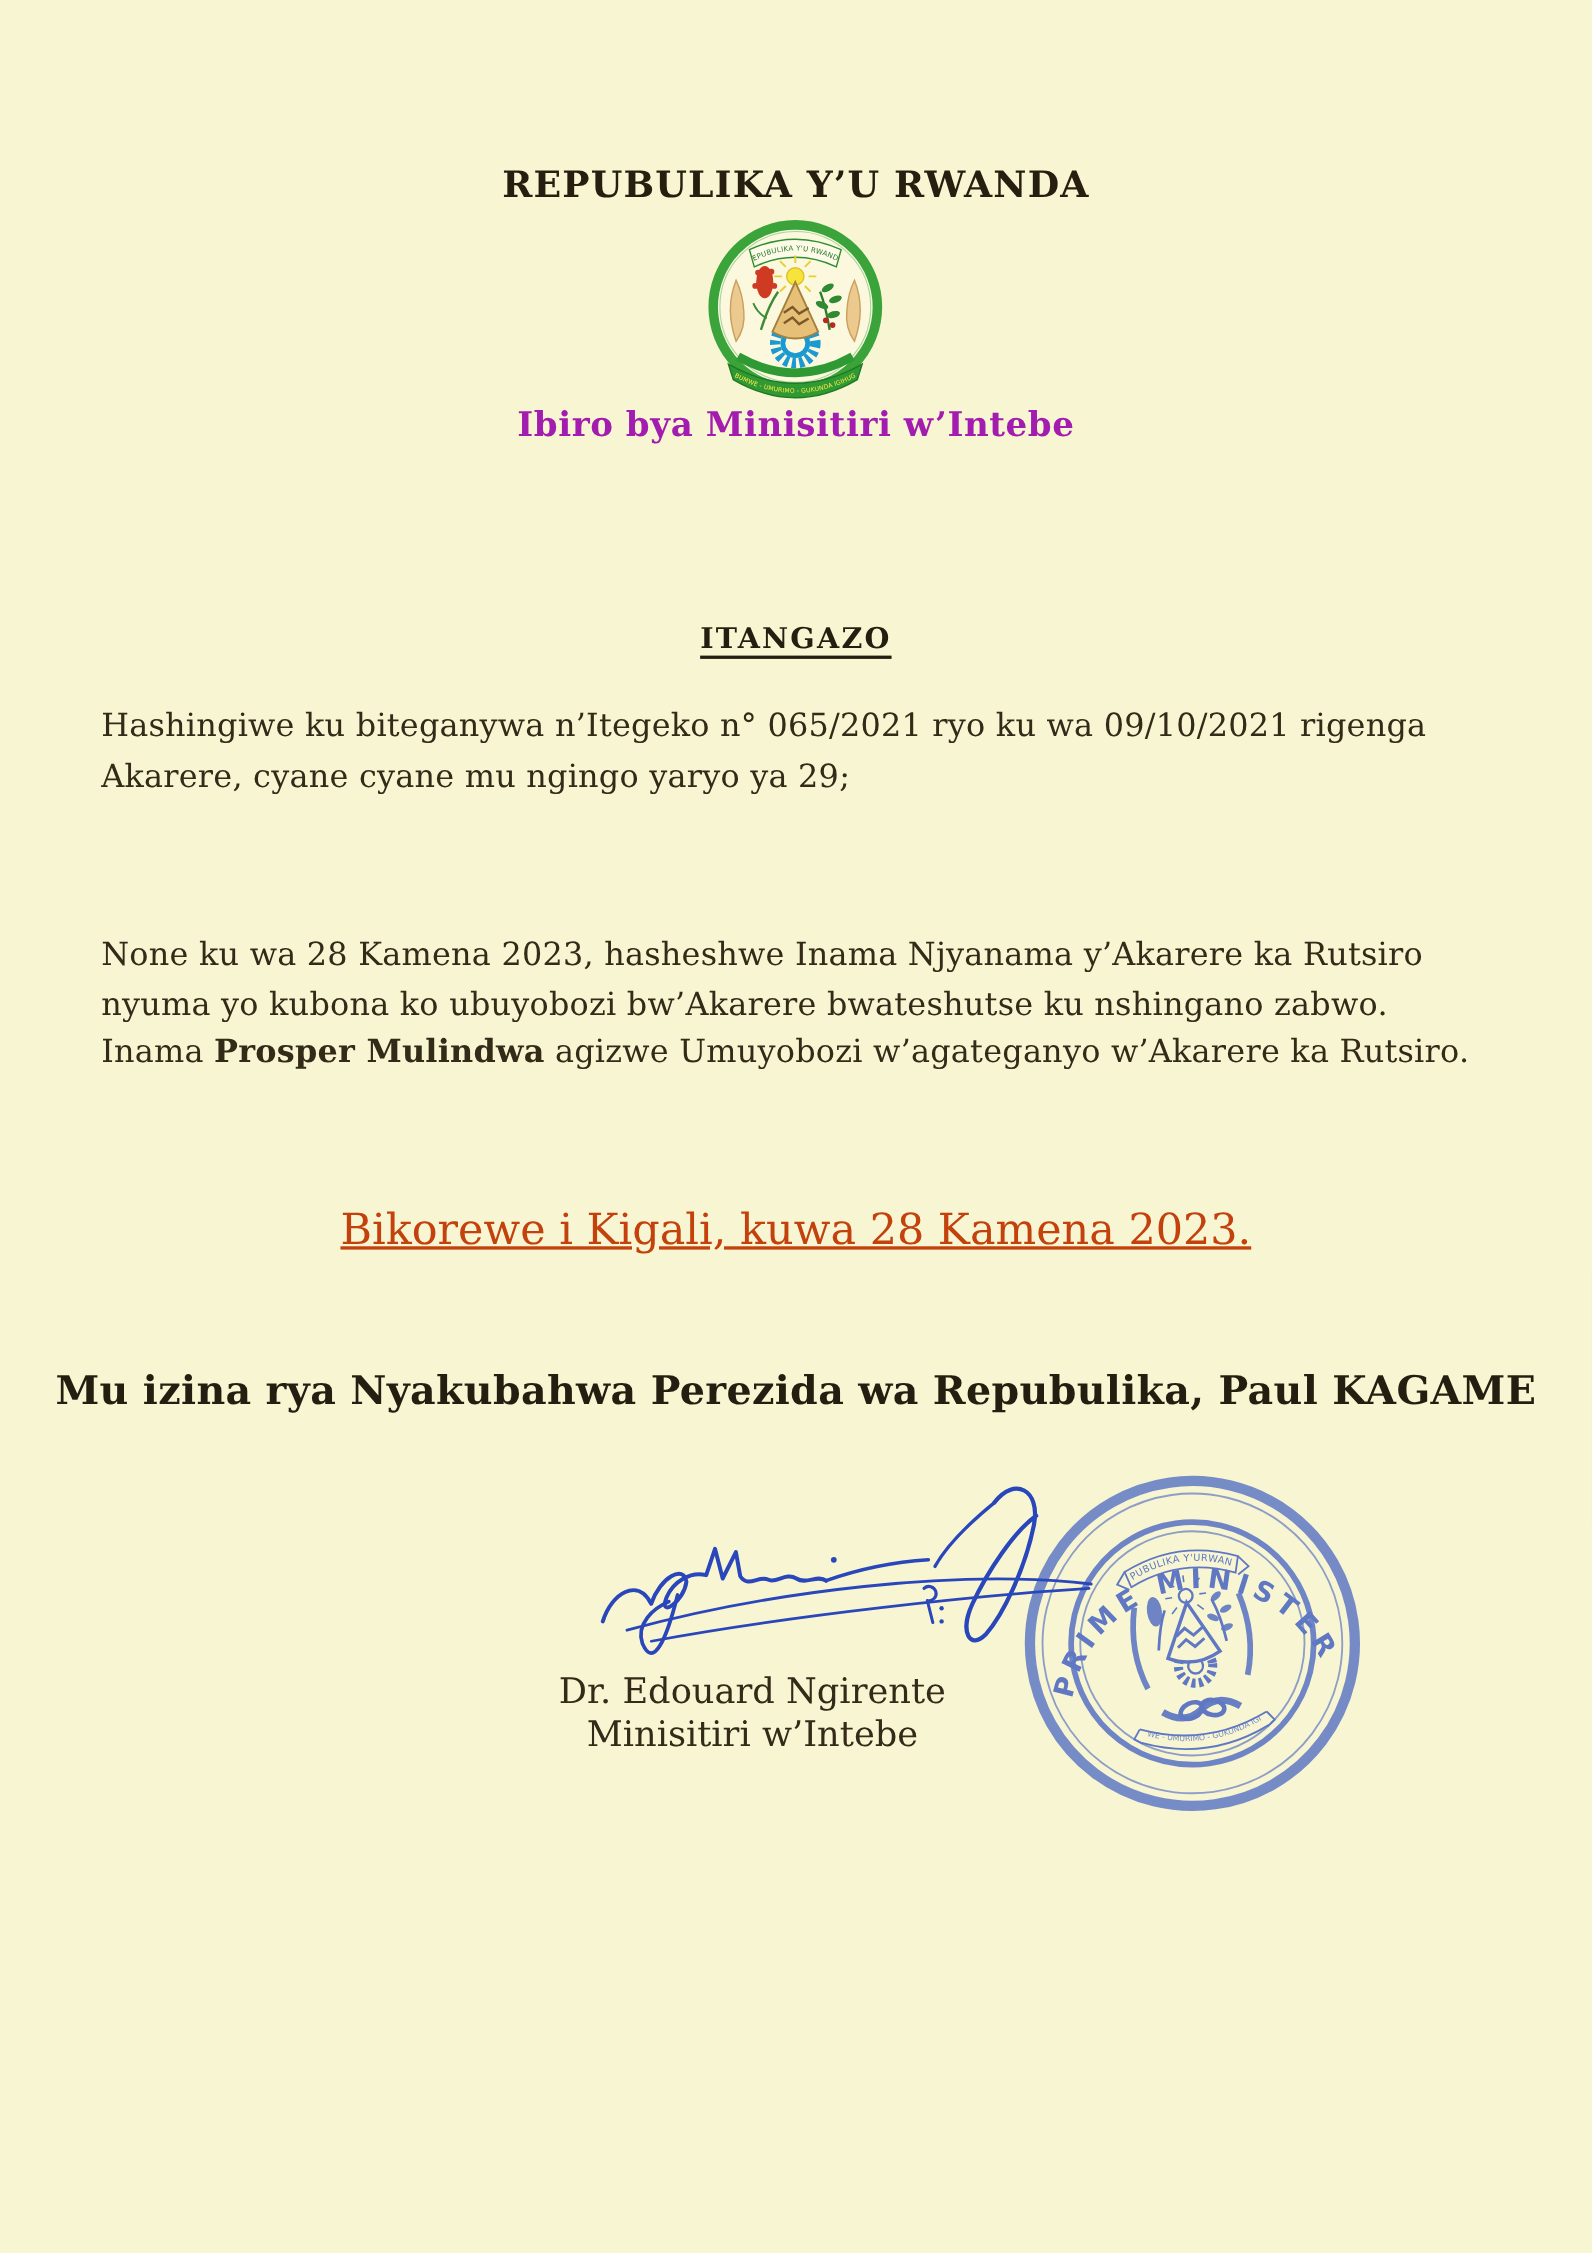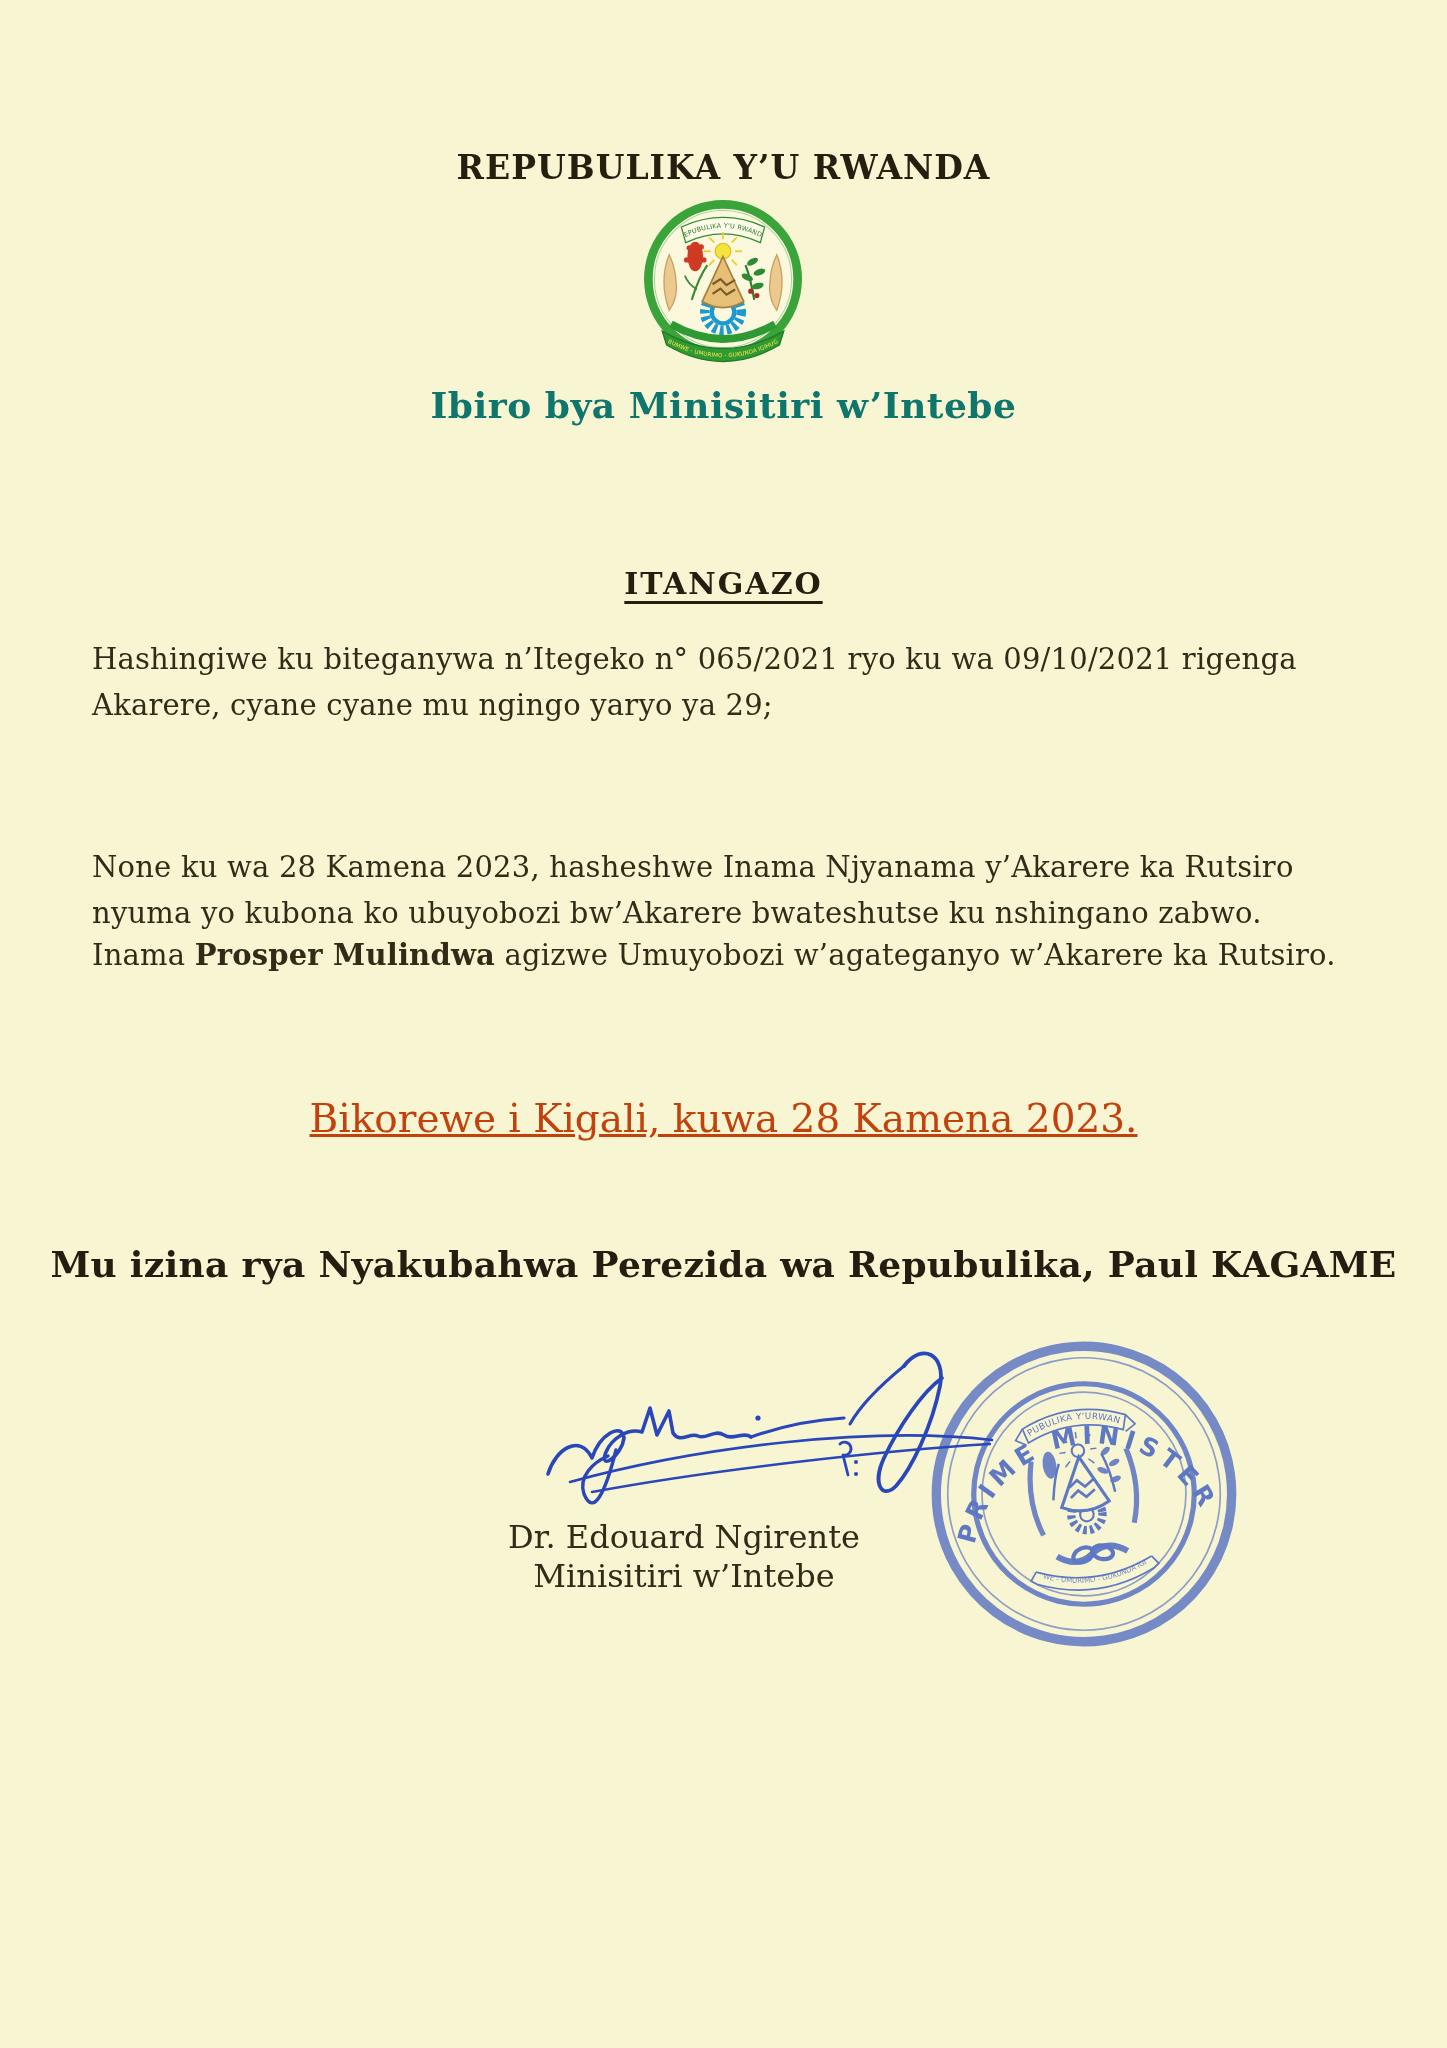--- a/index.html
+++ b/index.html
@@ -14,24 +14,24 @@
     background:#f8f5d2;
     overflow:hidden;
     color:#2e2718;
   }
   .abs{position:absolute;}
   .centered{left:0;width:1447px;text-align:center;}
   .republic-title{
     top:148px;font-size:33px;font-weight:bold;letter-spacing:1px;color:#261f10;
   }
   .office-title{
-    top:384px;font-size:36px;font-weight:bold;letter-spacing:.5px;color:#0f766e;
+    top:368px;font-size:31px;font-weight:bold;letter-spacing:.5px;color:#a21caf;
   }
   .doc-heading{
-    top:566px;font-size:30px;font-weight:bold;letter-spacing:2px;color:#241e10;
+    top:566px;font-size:26px;font-weight:bold;letter-spacing:2px;color:#241e10;
   }
   .doc-heading .u{
     text-decoration:underline;
     text-underline-offset:7px;
     text-decoration-thickness:3px;
   }
   .para{
     left:92px;width:1280px;
     font-size:29px;line-height:46px;color:#332a18;
     letter-spacing:.2px;

